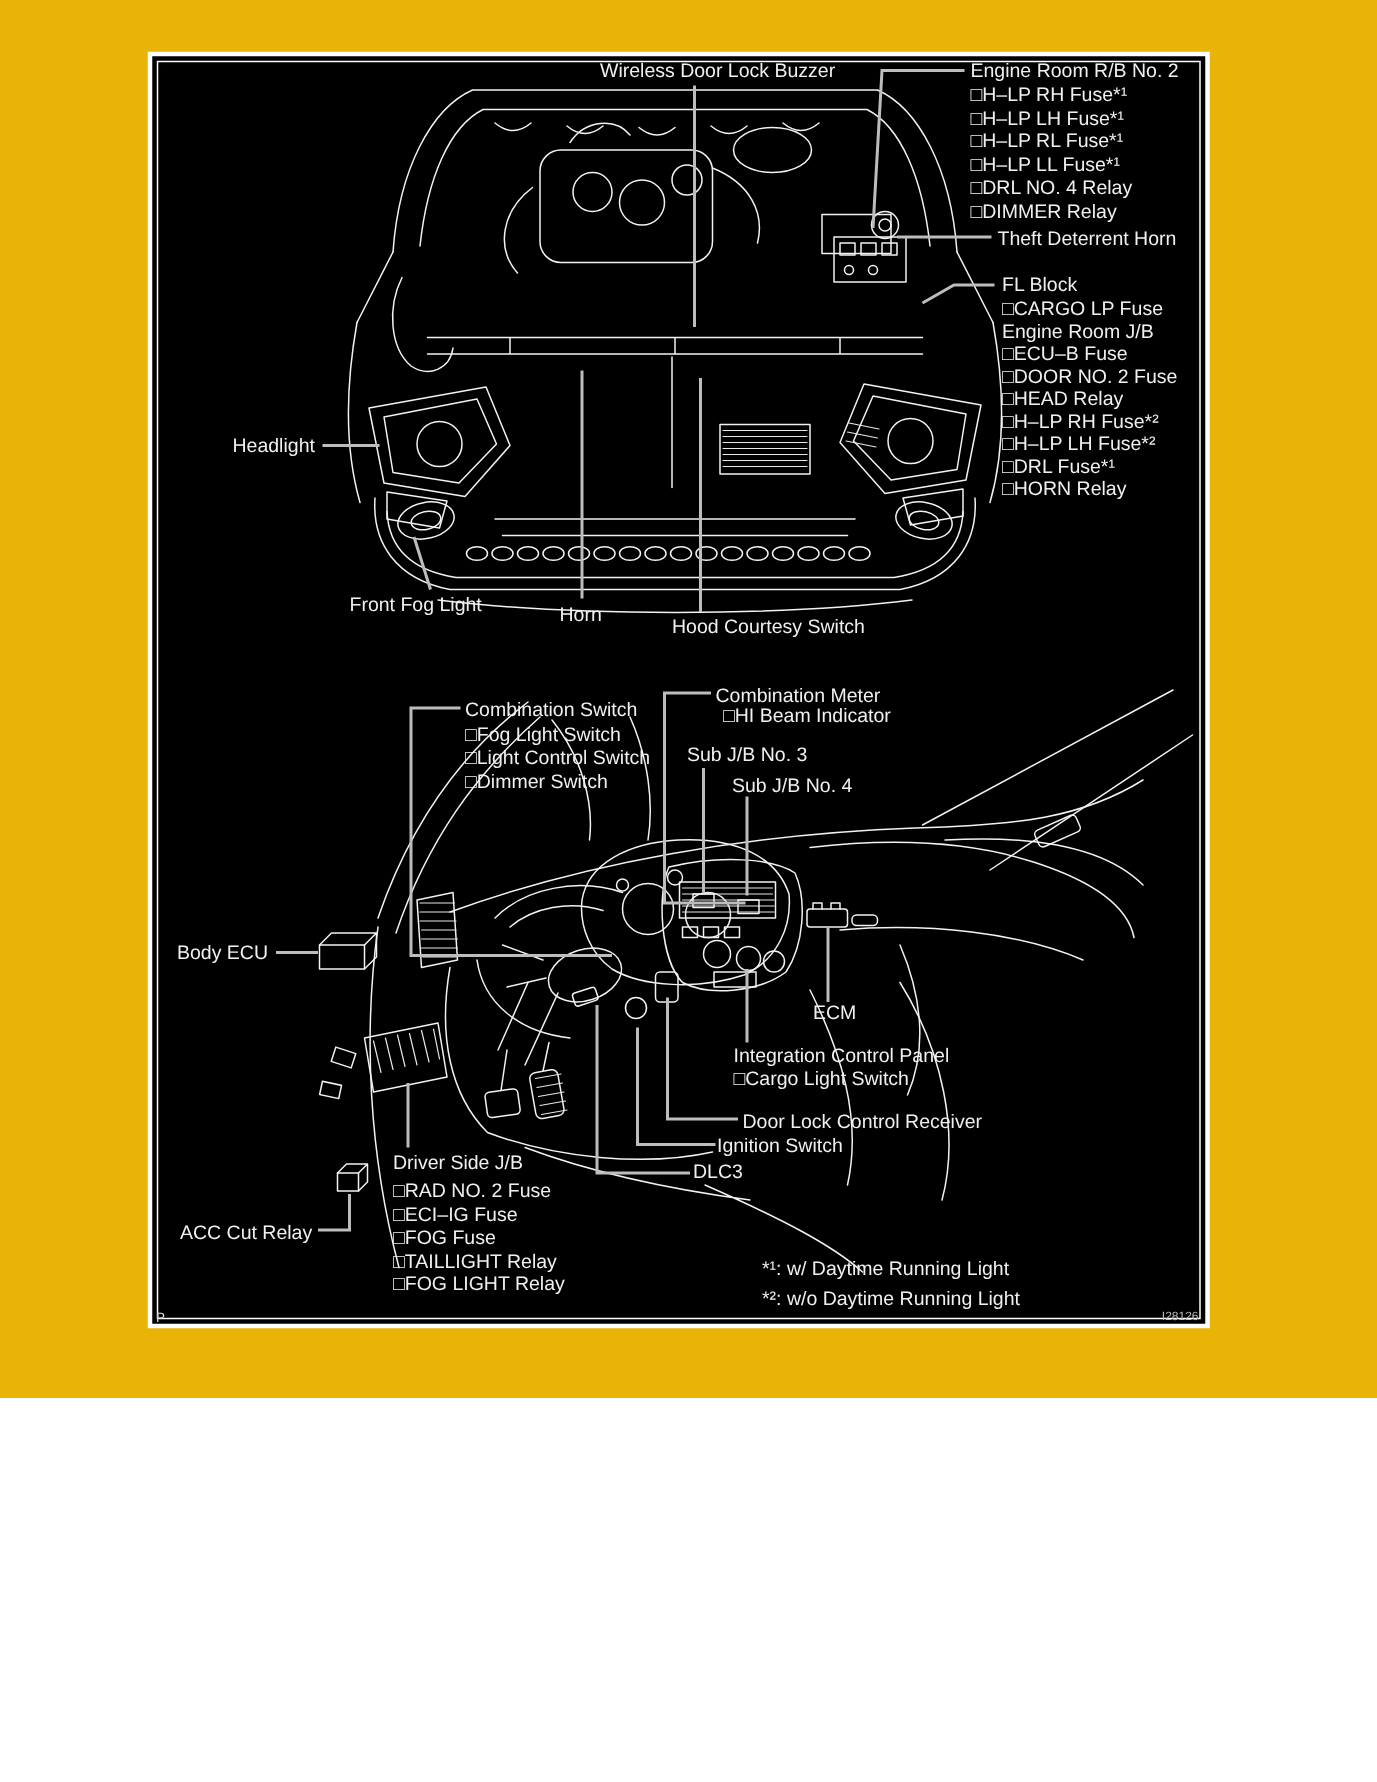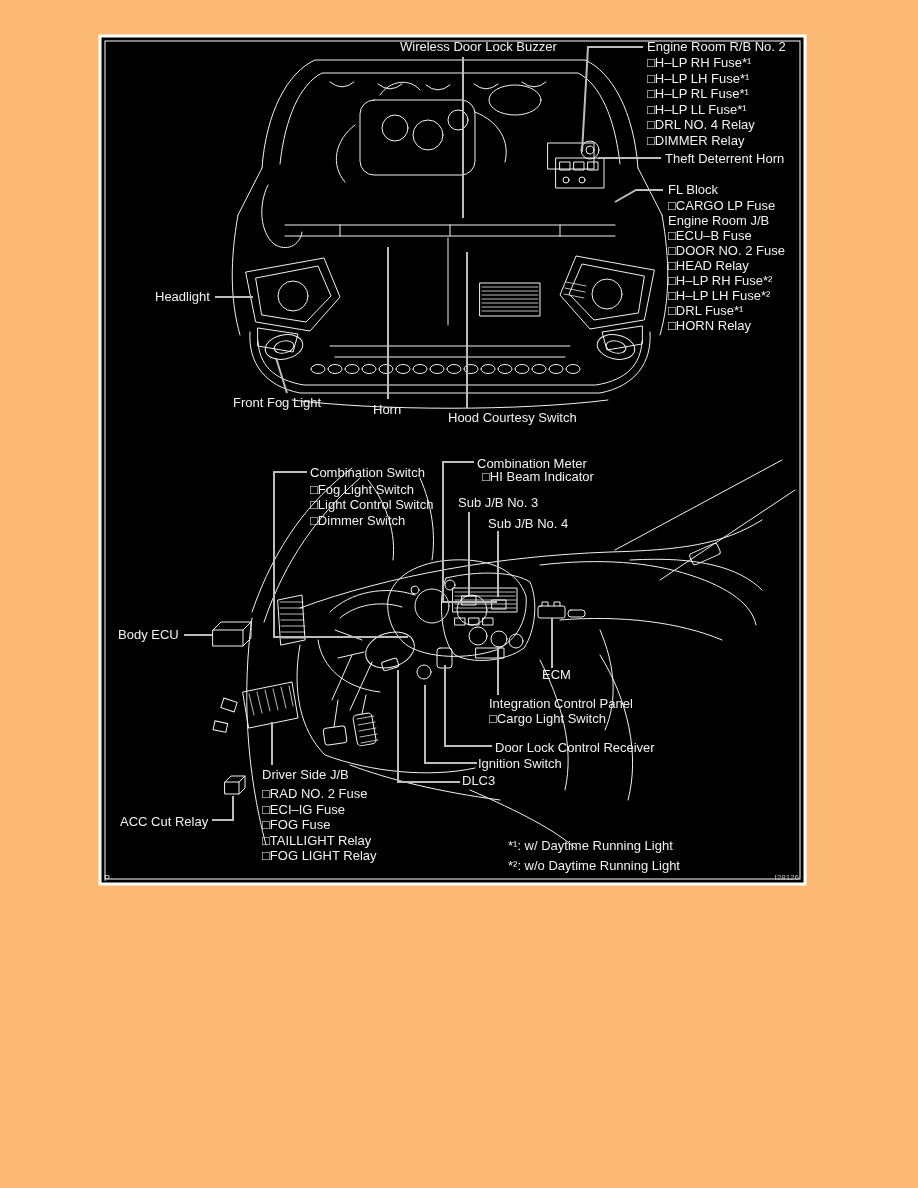--- a/index.html
+++ b/index.html
@@ -1,16 +1,16 @@
 <!DOCTYPE html>
 <html><head>
 <meta charset="utf-8">
 <style>
   html,body{margin:0;padding:0;background:#ffffff;}
-  .page{position:relative;width:918px;height:1188px;background:#fdba74;overflow:hidden;}
+  .page{position:relative;width:918px;height:932px;background:#eab308;overflow:hidden;}
   svg{display:block;}
   svg text{
     font-family:"Liberation Sans","DejaVu Sans",sans-serif;
     fill:#f0f0f0;
     font-size:13px;
   }
   svg text.small{font-size:9px;fill:#d8d8d8;}
   svg text.tiny{font-size:8px;fill:#bdbdbd;}
   .art{stroke:#f2f2f2;stroke-width:1;fill:none;stroke-linecap:round;stroke-linejoin:round;}
   .leader{stroke:#bdbdbd;stroke-width:2;fill:none;stroke-linecap:butt;stroke-linejoin:miter;}

